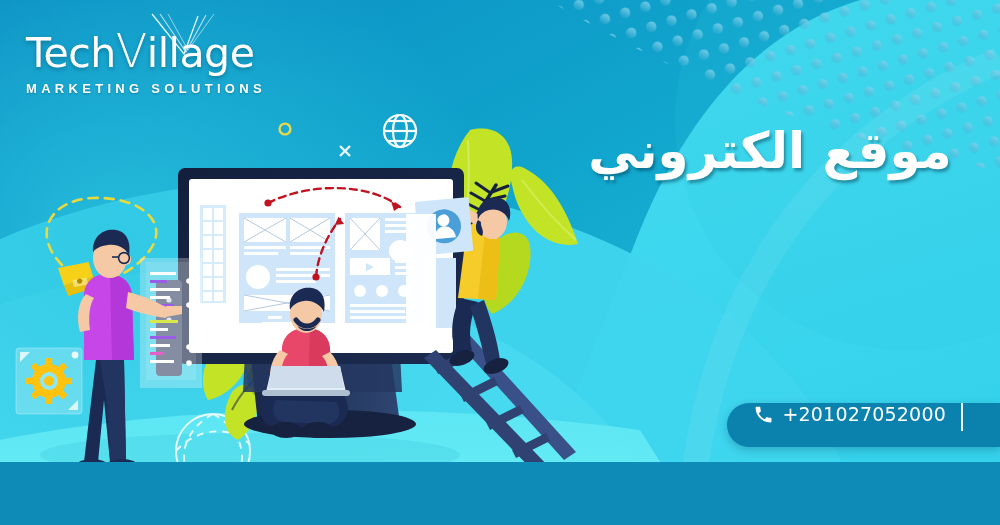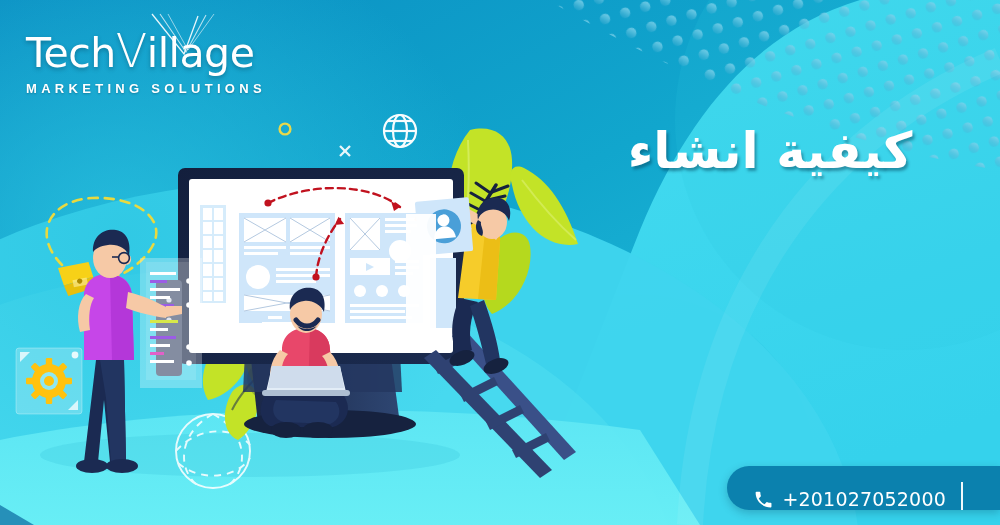--- a/index.html
+++ b/index.html
@@ -5,21 +5,21 @@
 <style>
   * { box-sizing: border-box; margin: 0; padding: 0; }
   html, body {
     width: 1000px; height: 525px;
     background: #0f8bb8;
     font-family: "Liberation Sans", sans-serif;
     overflow: hidden;
   }
   #banner {
     position: relative;
-    width: 1000px; height: 525px;
+    width: 1000px; height: 462px;
     overflow: hidden;
     background: linear-gradient(135deg, #0a8cc0 0%, #0e9fc9 38%, #17b7d8 70%, #2ecfe4 100%);
   }
   svg.full { position:absolute; left:0; top:0; width:1000px; height:525px; display:block; }
 
   
   #logo { position: absolute; left: 26px; top: 28px; width: 230px; }
   #logo-word {
     font-family: "DejaVu Sans", sans-serif;
     font-size: 41px; font-weight: 400; color: #ffffff;
@@ -50,21 +50,21 @@
     line-height: 1.34;
     color: #ffffff;
     text-shadow: 2px 3px 3px rgba(0,60,85,.45);
     white-space: nowrap;
   }
 
   
   #contact-bar {
     position: absolute; right: 0; bottom: 15px;
     height: 44px;
-    display: flex; align-items: flex-end;
+    display: flex; align-items: flex-start;
     padding: 0 22px 0 26px;
     background: #0b81ae;
     border-radius: 22px 0 0 22px;
     box-shadow: 0 3px 8px rgba(0,45,70,.25);
   }
   .contact-item { display: flex; align-items: center; gap: 8px; }
   .contact-text {
     font-family: "DejaVu Sans", sans-serif;
     font-size: 19px; color: #ffffff; font-weight: 400;
     letter-spacing: .2px; white-space: nowrap;
@@ -472,21 +472,21 @@
     <svg class="check-swoosh" viewBox="0 0 90 46">
       <path d="M 4,2 L 36,42 L 50,4" fill="none" stroke="#ffffff" stroke-width="1.3" opacity="0.9"></path>
       <path d="M 12,2 L 38,40 L 58,3" fill="none" stroke="#ffffff" stroke-width="1.1" opacity="0.7"></path>
       <path d="M 20,2 L 40,38 L 66,2" fill="none" stroke="#ffffff" stroke-width="1" opacity="0.55"></path>
     </svg>
     <div id="logo-word"><span>Tech</span><span class="v">V</span><span>illage</span></div>
     <div id="logo-tag">MARKETING SOLUTIONS</div>
   </div>
 
   <div id="headline">
-    <div class="line">كيفية انشاء</div>
+    <div class="line">موقع الكتروني</div>
   </div>
 
   <div id="contact-bar">
     <div class="contact-item">
       <svg width="21" height="21" viewBox="0 0 24 24">
         <path fill="#ffffff" d="M6.6 10.8c1.4 2.8 3.8 5.1 6.6 6.6l2.2-2.2c.3-.3.7-.4 1-.2 1.2.4 2.4.6 3.7.6.6 0 1 .4 1 1V20c0 .6-.4 1-1 1C10.6 21 3 13.4 3 4c0-.6.4-1 1-1h3.4c.6 0 1 .4 1 1 0 1.3.2 2.5.6 3.7.1.3 0 .7-.2 1l-2.2 2.1z"></path>
       </svg>
       <span class="contact-text">+201027052000</span>
     </div>
     <div class="contact-sep"></div>

